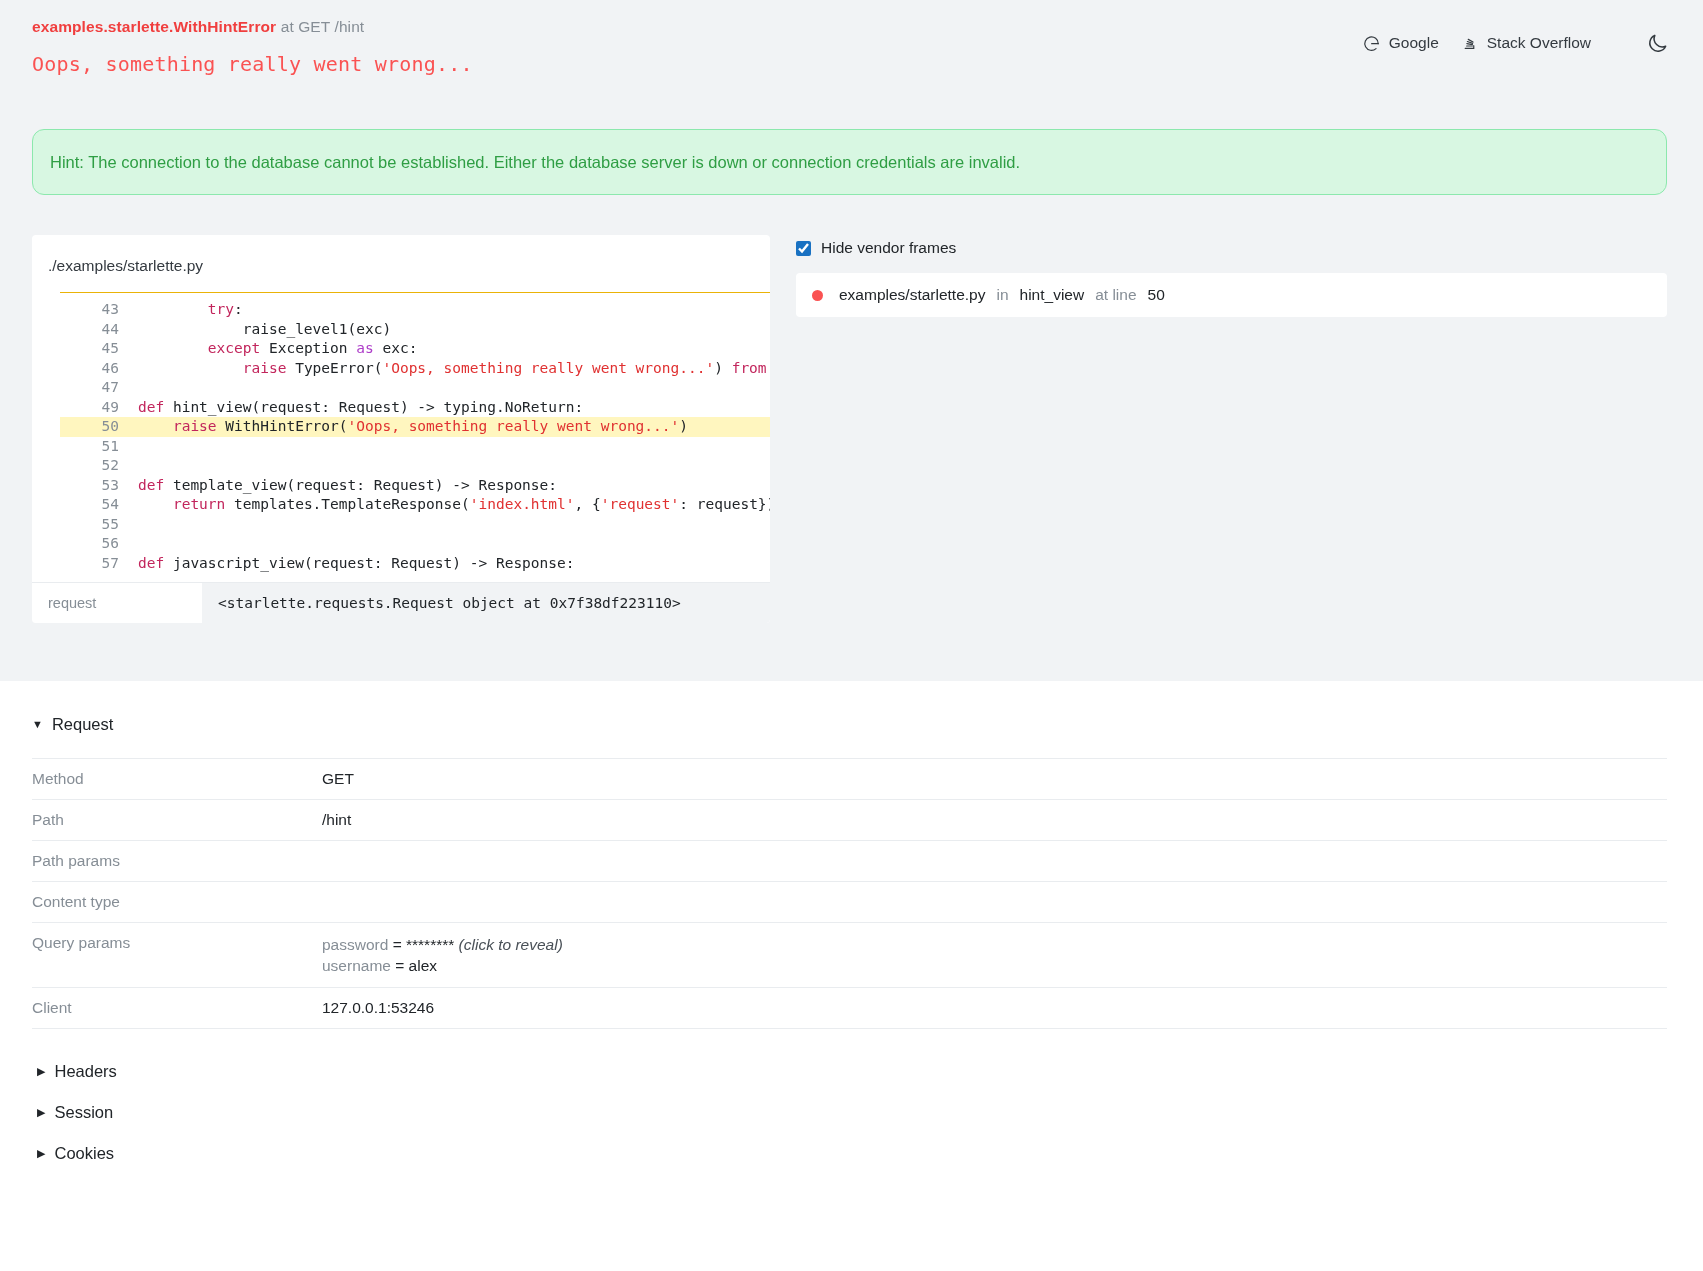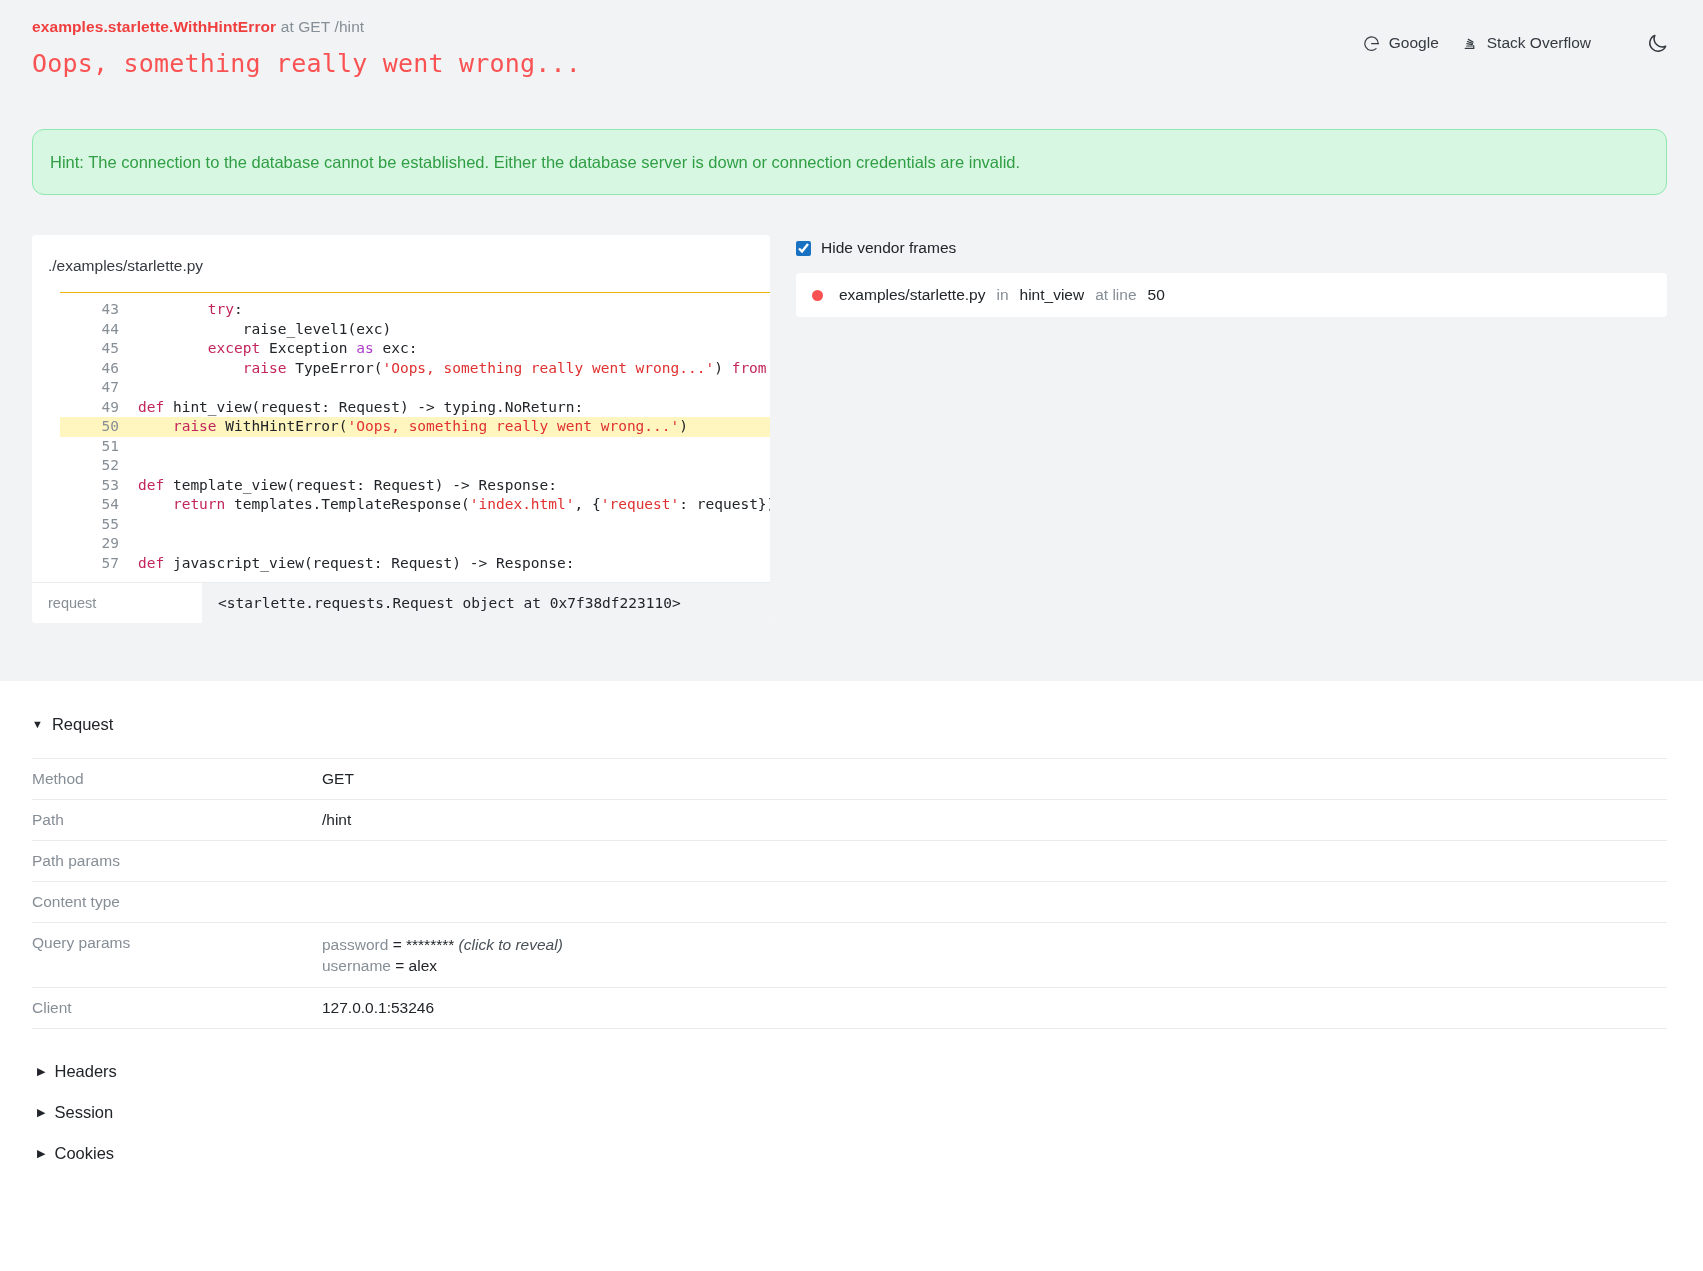--- a/index.html
+++ b/index.html
@@ -34,21 +34,21 @@
     letter-spacing: .1px;
   }
   .exc-name {
     color: #f03e3e;
     font-weight: 700;
   }
   .exc-at { color: #868e96; font-weight: 400; }
   .exc-msg {
     margin-top: 12px;
     font-family: "DejaVu Sans Mono", monospace;
-    font-size: 25px;
+    font-size: 20px;
     line-height: 30px;
     color: #fa5252;
     letter-spacing: .2px;
   }
 
   .header-right {
     display: flex;
     align-items: center;
     gap: 0;
     padding-top: 12px;
@@ -293,21 +293,21 @@
             <div class="code-line"><span class="ln">45</span><span class="lcode">        <span class="kw">except</span> Exception <span class="kw2">as</span> exc:</span></div>
             <div class="code-line"><span class="ln">46</span><span class="lcode">            <span class="kw">raise</span> TypeError(<span class="str">'Oops, something really went wrong...'</span>) <span class="kw">from</span> exc</span></div>
             <div class="code-line"><span class="ln">47</span><span class="lcode"> </span></div>
             <div class="code-line"><span class="ln">49</span><span class="lcode"><span class="kw">def</span> hint_view(request: Request) -&gt; typing.NoReturn:</span></div>
             <div class="code-line hl"><span class="ln">50</span><span class="lcode">    <span class="kw">raise</span> WithHintError(<span class="str">'Oops, something really went wrong...'</span>)</span></div>
             <div class="code-line"><span class="ln">51</span><span class="lcode"> </span></div>
             <div class="code-line"><span class="ln">52</span><span class="lcode"> </span></div>
             <div class="code-line"><span class="ln">53</span><span class="lcode"><span class="kw">def</span> template_view(request: Request) -&gt; Response:</span></div>
             <div class="code-line"><span class="ln">54</span><span class="lcode">    <span class="kw">return</span> templates.TemplateResponse(<span class="str">'index.html'</span>, {<span class="str">'request'</span>: request})</span></div>
             <div class="code-line"><span class="ln">55</span><span class="lcode"> </span></div>
-            <div class="code-line"><span class="ln">29</span><span class="lcode"> </span></div>
+            <div class="code-line"><span class="ln">56</span><span class="lcode"> </span></div>
             <div class="code-line"><span class="ln">57</span><span class="lcode"><span class="kw">def</span> javascript_view(request: Request) -&gt; Response:</span></div>
           </div>
         <div class="var-row">
           <div class="var-name">request</div>
           <div class="var-val">&lt;starlette.requests.Request object at 0x7f38df223110&gt;</div>
         </div>
       </div>
 
       <div class="frames-panel">
         <label class="vendor-toggle">

